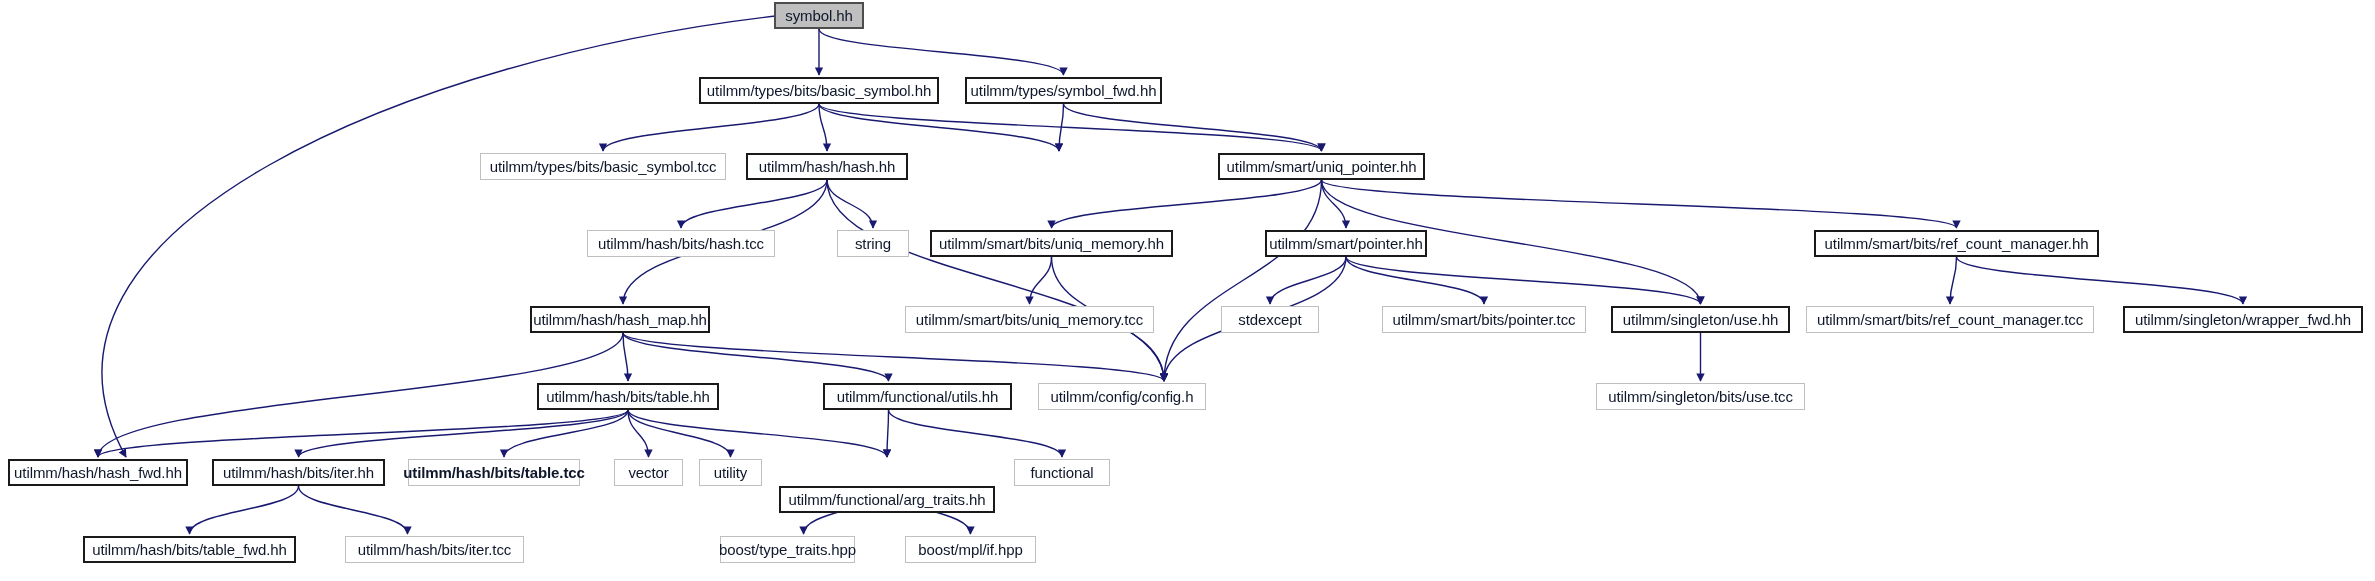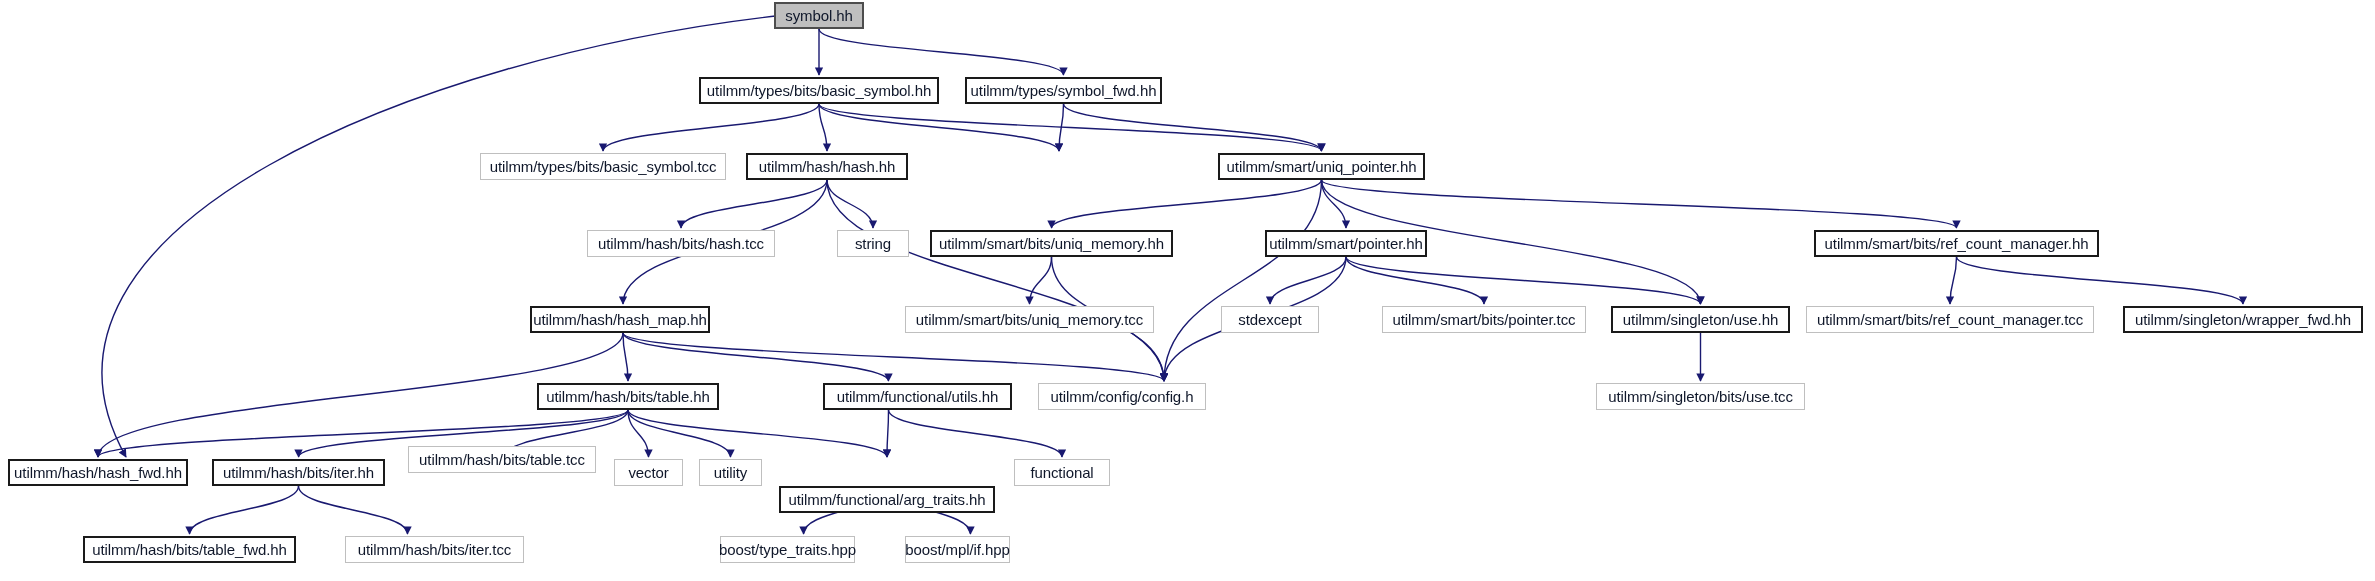--- a/index.html
+++ b/index.html
@@ -118,22 +118,22 @@
     <div class="node" style="left: 1382px; top: 306px; width: 204px;">utilmm/smart/bits/pointer.tcc</div>
     <div class="node strong" style="left: 1611px; top: 306px; width: 179px;">utilmm/singleton/use.hh</div>
     <div class="node" style="left: 1806px; top: 306px; width: 288px;">utilmm/smart/bits/ref_count_manager.tcc</div>
     <div class="node strong" style="left: 2123px; top: 306px; width: 240px;">utilmm/singleton/wrapper_fwd.hh</div>
     <div class="node strong" style="left: 537px; top: 383px; width: 182px;">utilmm/hash/bits/table.hh</div>
     <div class="node strong" style="left: 794px; top: 383px; width: 189px; margin-left: 29px;">utilmm/functional/utils.hh</div>
     <div class="node" style="left: 1038px; top: 383px; width: 168px;">utilmm/config/config.h</div>
     <div class="node" style="left: 1596px; top: 383px; width: 209px;">utilmm/singleton/bits/use.tcc</div>
     <div class="node strong" style="left: 8px; top: 459px; width: 180px;">utilmm/hash/hash_fwd.hh</div>
     <div class="node strong" style="left: 212px; top: 459px; width: 173px;">utilmm/hash/bits/iter.hh</div>
-    <div class="node" style="left: 408px; top: 446px; width: 188px;">utilmm/hash/bits/table.tcc</div>
+    <div class="node" style="left: 408px; top: 459px; width: 172px; font-weight: bold;">utilmm/hash/bits/table.tcc</div>
     <div class="node" style="left: 614px; top: 459px; width: 69px;">vector</div>
     <div class="node" style="left: 699px; top: 459px; width: 63px; text-align: center;">utility</div>
     <div class="node strong" style="left: 779px; top: 459px; width: 216px; margin-top: 27px;">utilmm/functional/arg_traits.hh</div>
     <div class="node" style="left: 1014px; top: 459px; width: 96px;">functional</div>
     <div class="node strong" style="left: 83px; top: 536px; width: 213px;">utilmm/hash/bits/table_fwd.hh</div>
     <div class="node" style="left: 318px; top: 536px; width: 179px; margin-left: 27px;">utilmm/hash/bits/iter.tcc</div>
     <div class="node" style="left: 720px; top: 536px; width: 135px;">boost/type_traits.hpp</div>
-    <div class="node" style="left: 905px; top: 536px; width: 105px; text-align: right;">boost/mpl/if.hpp</div>
+    <div class="node" style="left: 905px; top: 536px; width: 131px; text-align: right;">boost/mpl/if.hpp</div>
   </div>
 
 </body></html>

